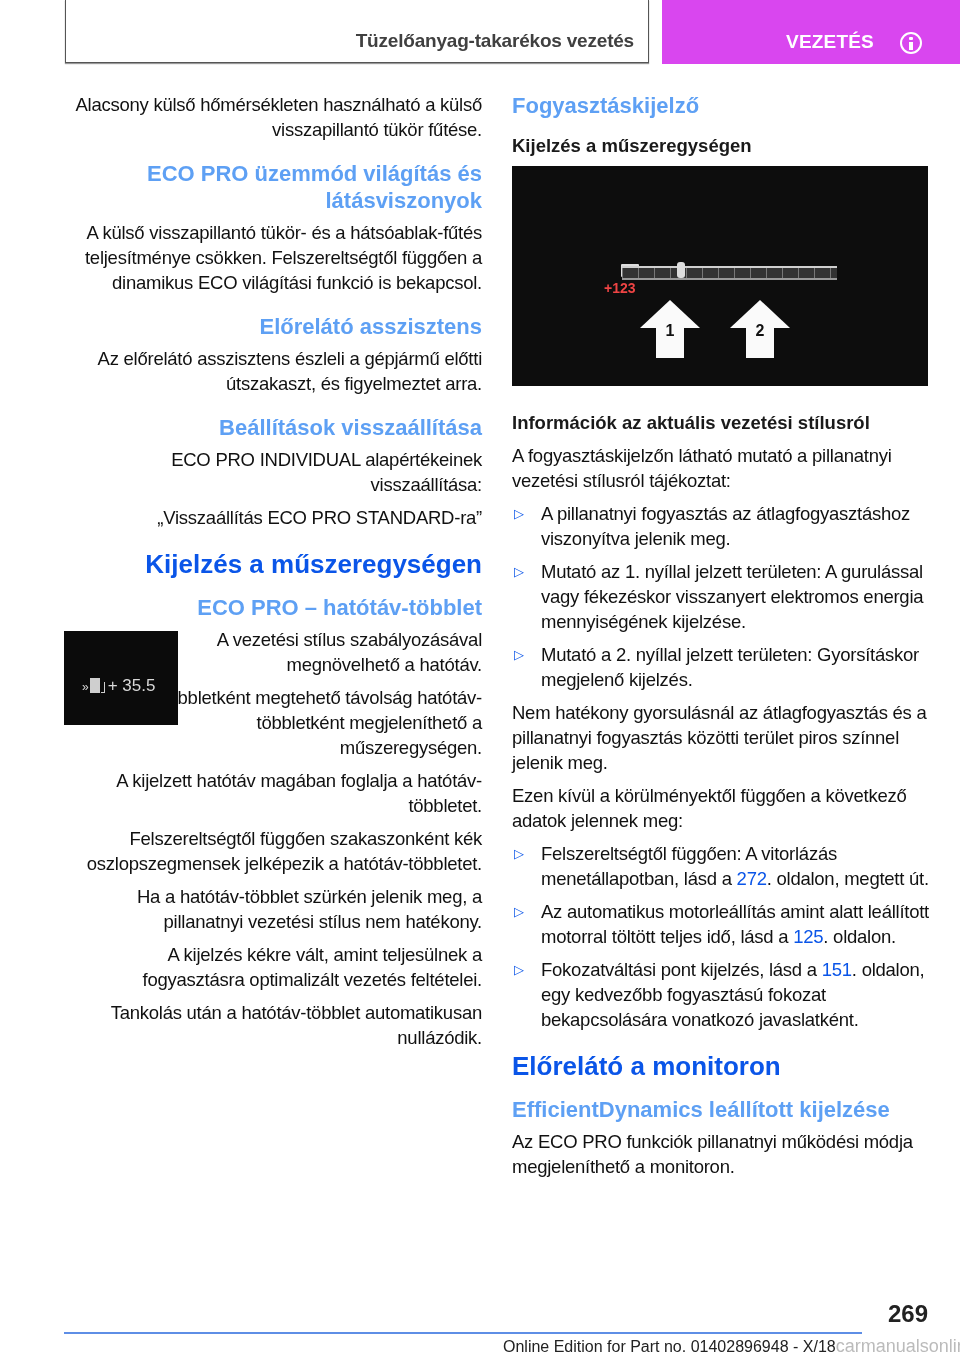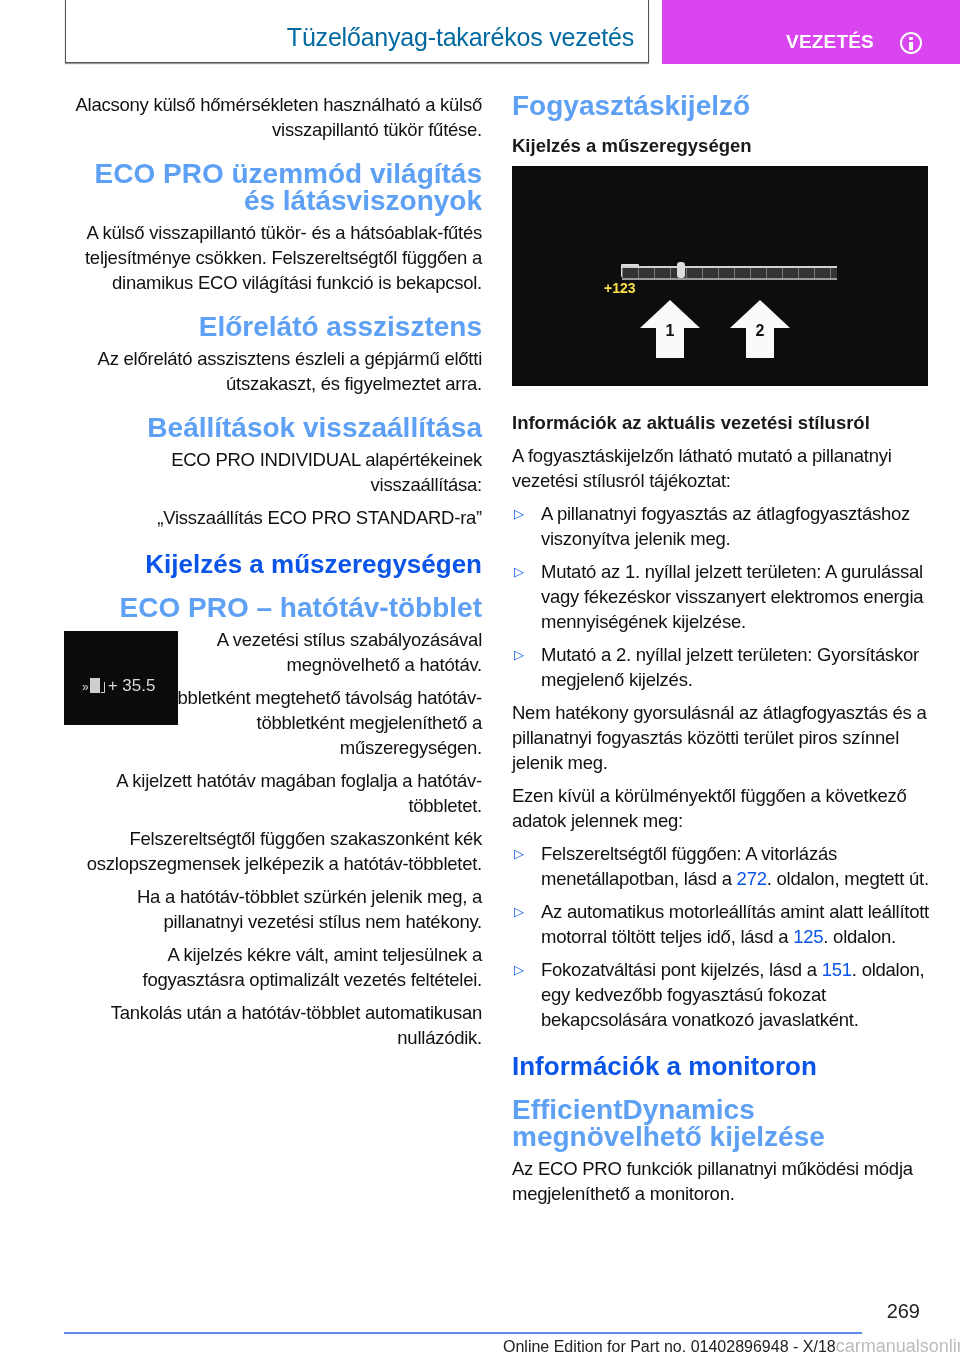--- a/index.html
+++ b/index.html
@@ -1,63 +1,63 @@
 <!DOCTYPE html>
 <html><head>
 <meta charset="utf-8">
 <style>
   html, body { margin: 0; padding: 0; background: #ffffff; }
   body { width: 960px; height: 1362px; position: relative; overflow: hidden;
          font-family: "Liberation Sans", "DejaVu Sans", sans-serif; color: #111; }
   .header-left { position: absolute; left: 65px; top: 0; width: 584px; height: 63px;
                  border: 1px solid #555; border-top: none; box-sizing: border-box;
                  box-shadow: 0 1px 1px rgba(0,0,0,0.4); }
-  .header-title { position: absolute; right: 14px; bottom: 10px; font-size: 25px; color: #0369a1; letter-spacing: -0.2px; }
+  .header-title { position: absolute; right: 14px; bottom: 10px; font-size: 19px; color: #404040; letter-spacing: -0.2px; font-weight: bold; }
   .header-right { position: absolute; left: 662px; top: 0; width: 298px; height: 64px; background: #d946ef; }
   .header-section { position: absolute; right: 86px; bottom: 11px; color: #fff; font-weight: bold; font-size: 19px; letter-spacing: 0.2px; }
   .info-icon { position: absolute; right: 38px; bottom: 10px; width: 22px; height: 22px; border: 2px solid #fff;
                border-radius: 50%; box-sizing: border-box; }
   .info-icon::before { content: ""; position: absolute; left: 7px; top: 3px; width: 4px; height: 3px; background: #fff; border-radius: 1px; }
   .info-icon::after { content: ""; position: absolute; left: 7px; top: 8px; width: 4px; height: 8px; background: #fff; }
 
   .col { position: absolute; top: 92px; width: 418px; }
   .col-left { left: 64px; text-align: right; }
   .col-right { left: 512px; }
   p { margin: 0 0 8px 0; font-size: 18.5px; line-height: 25px; letter-spacing: -0.25px; }
-  .h-light { color: #5ea0f4; font-weight: bold; font-size: 28px; line-height: 27px; margin: 0 0 6px 0; letter-spacing: 0px; }
+  .h-light { color: #5ea0f4; font-weight: bold; font-size: 22px; line-height: 27px; margin: 0 0 6px 0; letter-spacing: 0px; }
   .h-main { color: #0a55e8; font-weight: bold; font-size: 26px; line-height: 32px; margin: 0 0 14px 0; }
   .h-sub { color: #1a1a1a; font-weight: bold; font-size: 18.5px; line-height: 25px; margin: 0 0 8px 0; }
   .gap-s { height: 10px; }
 
   .eco-block { position: relative; min-height: 120px; }
   .eco-img { position: absolute; left: 0; top: 4px; width: 114px; height: 94px; background: #0b0b0b; }
   .eco-img .eco-val { position: absolute; left: 18px; top: 45px; color: #d8d8d8; font-size: 17px; white-space: nowrap; }
   .eco-img .chev { font-size: 12px; margin-right: 1px; }
   .pump { display: inline-block; width: 10px; height: 15px; background: #cfcfcf; vertical-align: -2px; margin-right: 8px; position: relative; }
   .pump::after { content: ""; position: absolute; right: -5px; top: 4px; width: 3px; height: 10px; border: 1px solid #cfcfcf; border-left: none; border-top: none; }
   .eco-text { margin-left: 72px; }
 
   .cons-img { width: 416px; height: 220px; background: #0d0d0d; position: relative; margin: 8px 0 24px 0; }
   .gauge { position: absolute; left: 110px; top: 100px; width: 215px; height: 10px; border-top: 2px solid #cfcfcf; border-bottom: 2px solid #999;
            background: repeating-linear-gradient(90deg, #777 0, #777 1px, #333 1px, #333 16px); }
   .batt { position: absolute; left: 109px; top: 98px; width: 14px; height: 9px; border: 2px solid #ddd; border-radius: 1px; }
   .needle { position: absolute; left: 165px; top: 96px; width: 8px; height: 16px; background: #ddd; border-radius: 3px; }
-  .cons-val { position: absolute; left: 92px; top: 114px; color: #fde047; font-weight: bold; font-size: 14px; }
+  .cons-val { position: absolute; left: 92px; top: 114px; color: #ef4444; font-weight: bold; font-size: 14px; }
   .arrow { position: absolute; top: 134px; width: 60px; height: 58px; }
   .arrow .head { width: 0; height: 0; border-left: 30px solid transparent; border-right: 30px solid transparent; border-bottom: 28px solid #fafafa; }
   .arrow .stem { width: 28px; height: 30px; background: #fafafa; margin-left: 16px; }
   .arrow .num { position: absolute; left: 0; width: 60px; text-align: center; top: 22px; color: #111; font-weight: bold; font-size: 16px; }
 
   ul.bullets { list-style: none; margin: 0 0 8px 0; padding: 0; }
   ul.bullets li { position: relative; padding-left: 29px; font-size: 18.5px; line-height: 25px; letter-spacing: -0.25px; margin-bottom: 8px; }
   ul.bullets li .tri { position: absolute; left: 2px; top: 0; color: #0a55e8; font-size: 13px; }
   .link { color: #0a55e8; }
 
   .footer-line { position: absolute; left: 64px; top: 1332px; width: 798px; height: 2px; background: #5e8ee6; }
-  .page-num { position: absolute; right: 40px; top: 1300px; font-weight: normal; font-size: 20px; color: #222; }
+  .page-num { position: absolute; right: 32px; top: 1300px; font-weight: bold; font-size: 24px; color: #222; }
   .footer-text { position: absolute; left: 503px; top: 1336px; font-size: 16px; color: #222; white-space: nowrap; }
   .watermark { font-size: 18px; color: #bbb; }
 </style>
 </head>
 <body>
 
 <div class="header-left">
   <span class="header-title">Tüzelőanyag-takarékos vezetés</span>
 </div>
 <div class="header-right">
@@ -123,22 +123,22 @@
     <li><span class="tri">▷</span><span>Mutató a 2. nyíllal jelzett területen: Gyorsításkor megjelenő kijelzés.</span></li>
   </ul>
   <p>Nem hatékony gyorsulásnál az átlagfogyasztás és a pillanatnyi fogyasztás közötti terület piros színnel jelenik meg.</p>
   <p>Ezen kívül a körülményektől függően a következő adatok jelennek meg:</p>
   <ul class="bullets">
     <li><span class="tri">▷</span><span>Felszereltségtől függően: A vitorlázás menetállapotban, lásd a </span><span class="link">272</span><span>. oldalon, megtett út.</span></li>
     <li><span class="tri">▷</span><span>Az automatikus motorleállítás amint alatt leállított motorral töltött teljes idő, lásd a </span><span class="link">125</span><span>. oldalon.</span></li>
     <li><span class="tri">▷</span><span>Fokozatváltási pont kijelzés, lásd a </span><span class="link">151</span><span>. oldalon, egy kedvezőbb fogyasztású fokozat bekapcsolására vonatkozó javaslatként.</span></li>
   </ul>
   <div class="gap-s"></div>
-  <h2 class="h-main">Információk a monitoron</h2>
-  <h3 class="h-light">EfficientDynamics megnövelhető kijelzése</h3>
+  <h2 class="h-main">Előrelátó a monitoron</h2>
+  <h3 class="h-light">EfficientDynamics leállított kijelzése</h3>
   <p>Az ECO PRO funkciók pillanatnyi működési módja megjeleníthető a monitoron.</p>
 </div>
 
 <span class="page-num">269</span>
 <div class="footer-line"></div>
 <div class="footer-text">
   <span>Online Edition for Part no. 01402896948 - X/18</span><span class="watermark">carmanualsonline.info</span>
 </div>
 
 </body></html>

